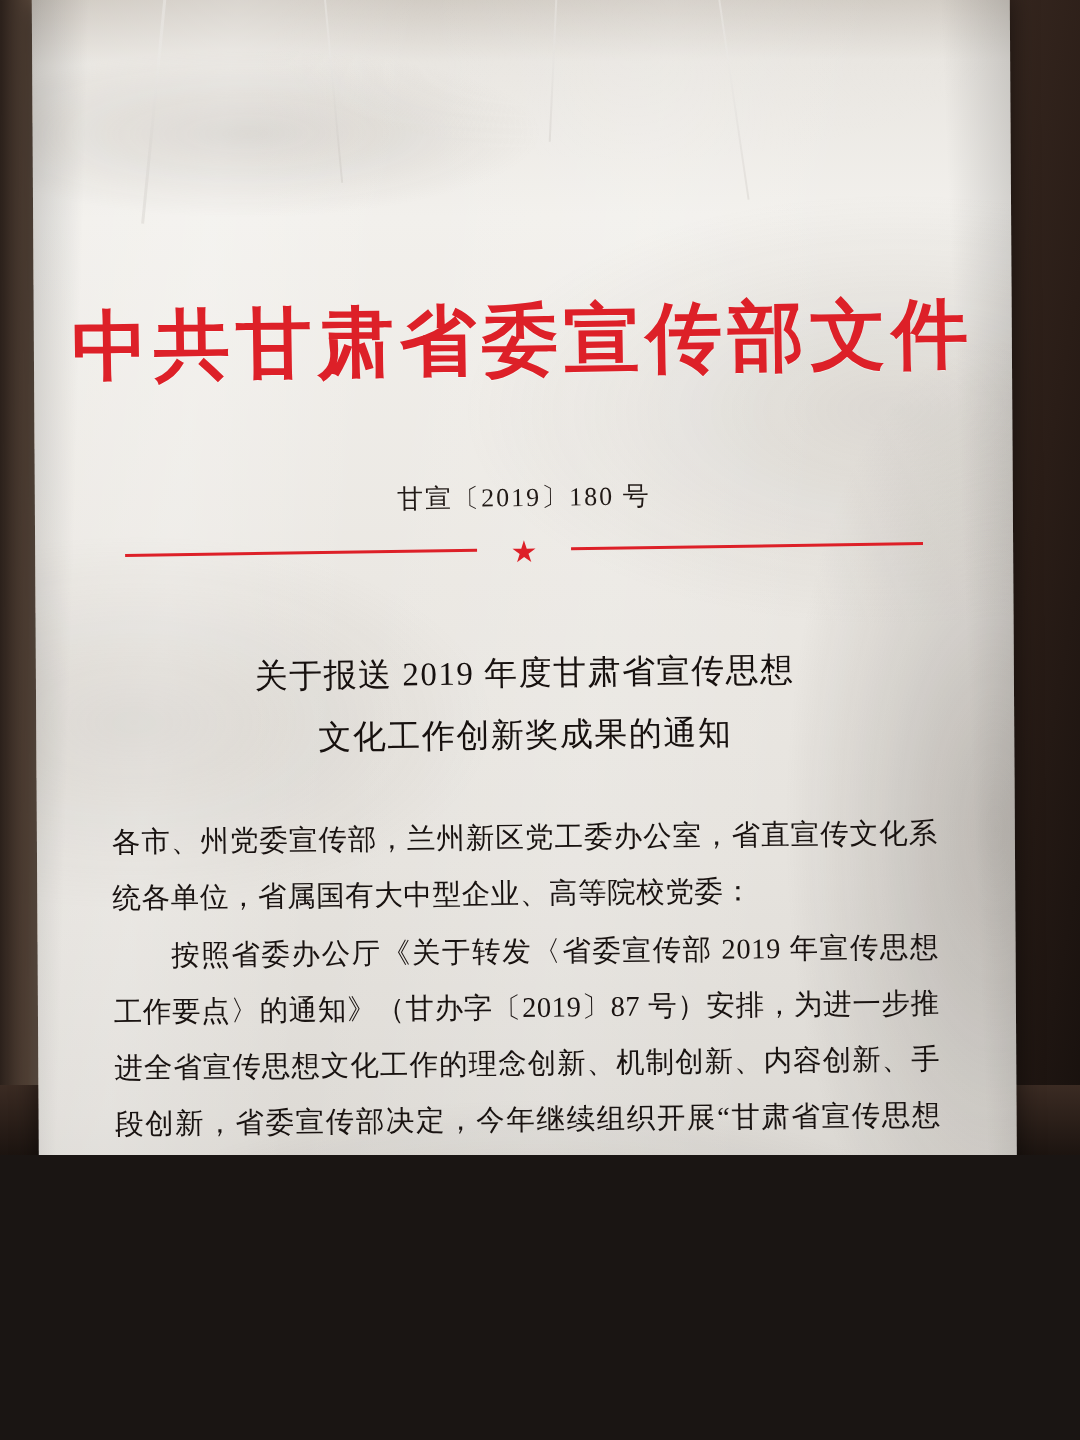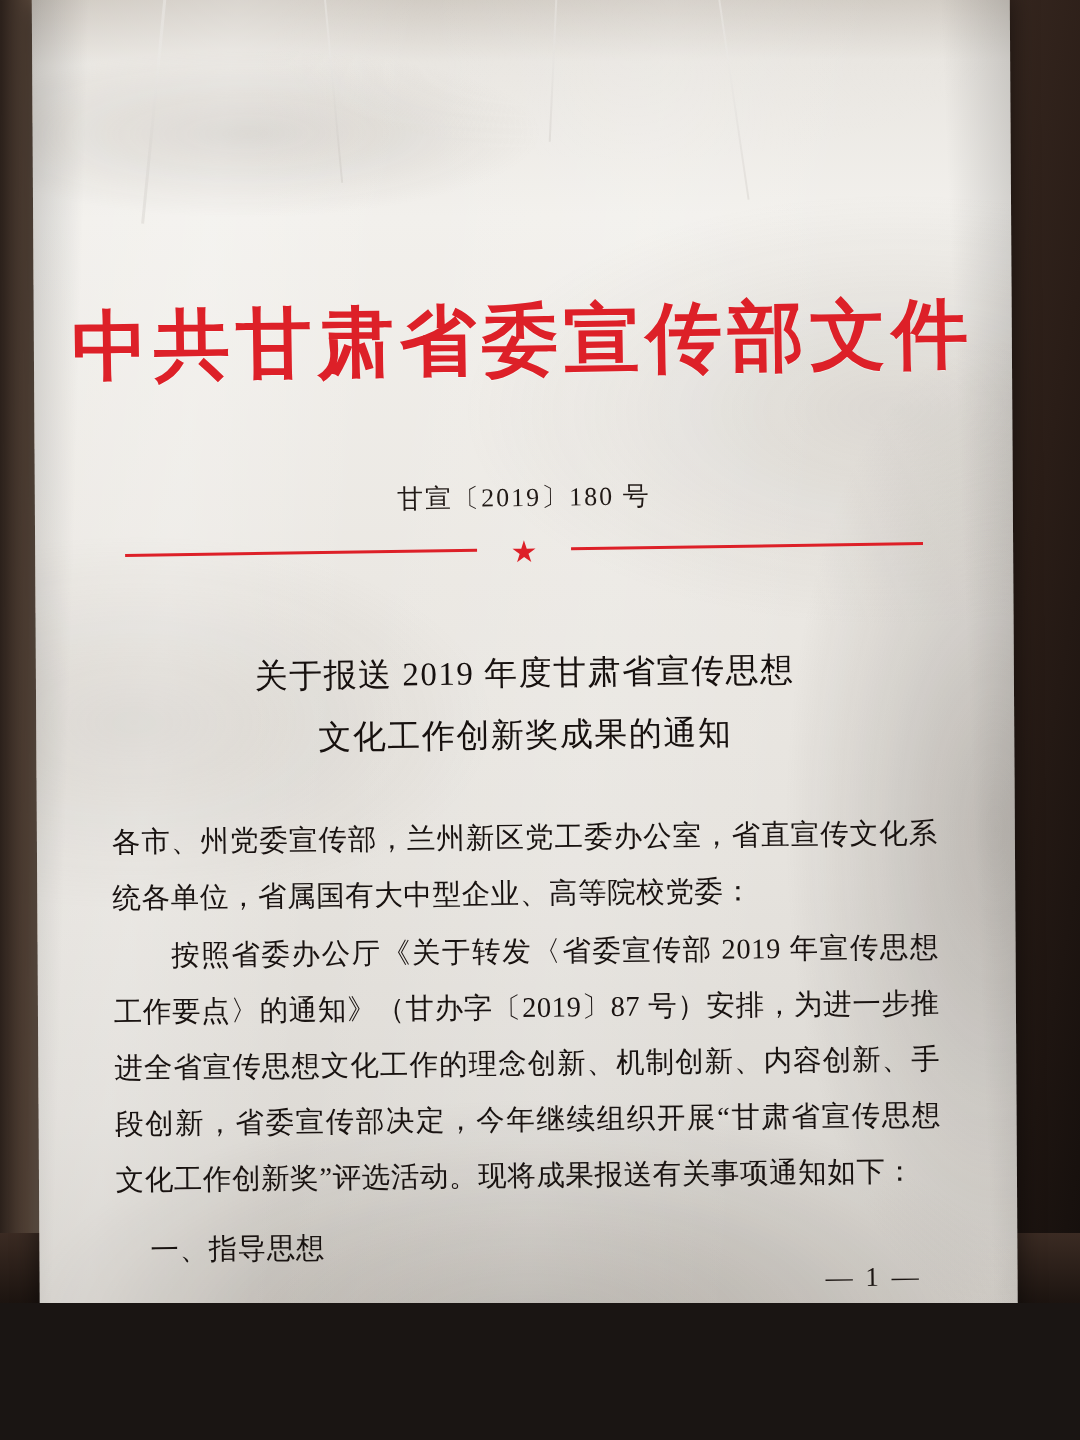--- a/index.html
+++ b/index.html
@@ -11,21 +11,21 @@
     width: 1080px;
     height: 1440px;
     overflow: hidden;
     font-family: "Liberation Serif", serif;
   }
 
   
   #scene {
     position: relative;
     width: 1080px;
-    height: 1303px;
+    height: 1155px;
     background: #231c18;
     overflow: hidden;
   }
 
   
   #desk-right {
     position: absolute;
     top: 0; right: 0;
     width: 120px; height: 1440px;
     background: linear-gradient(100deg, #3a2a22 0%, #2a1d17 45%, #120d0b 100%);

